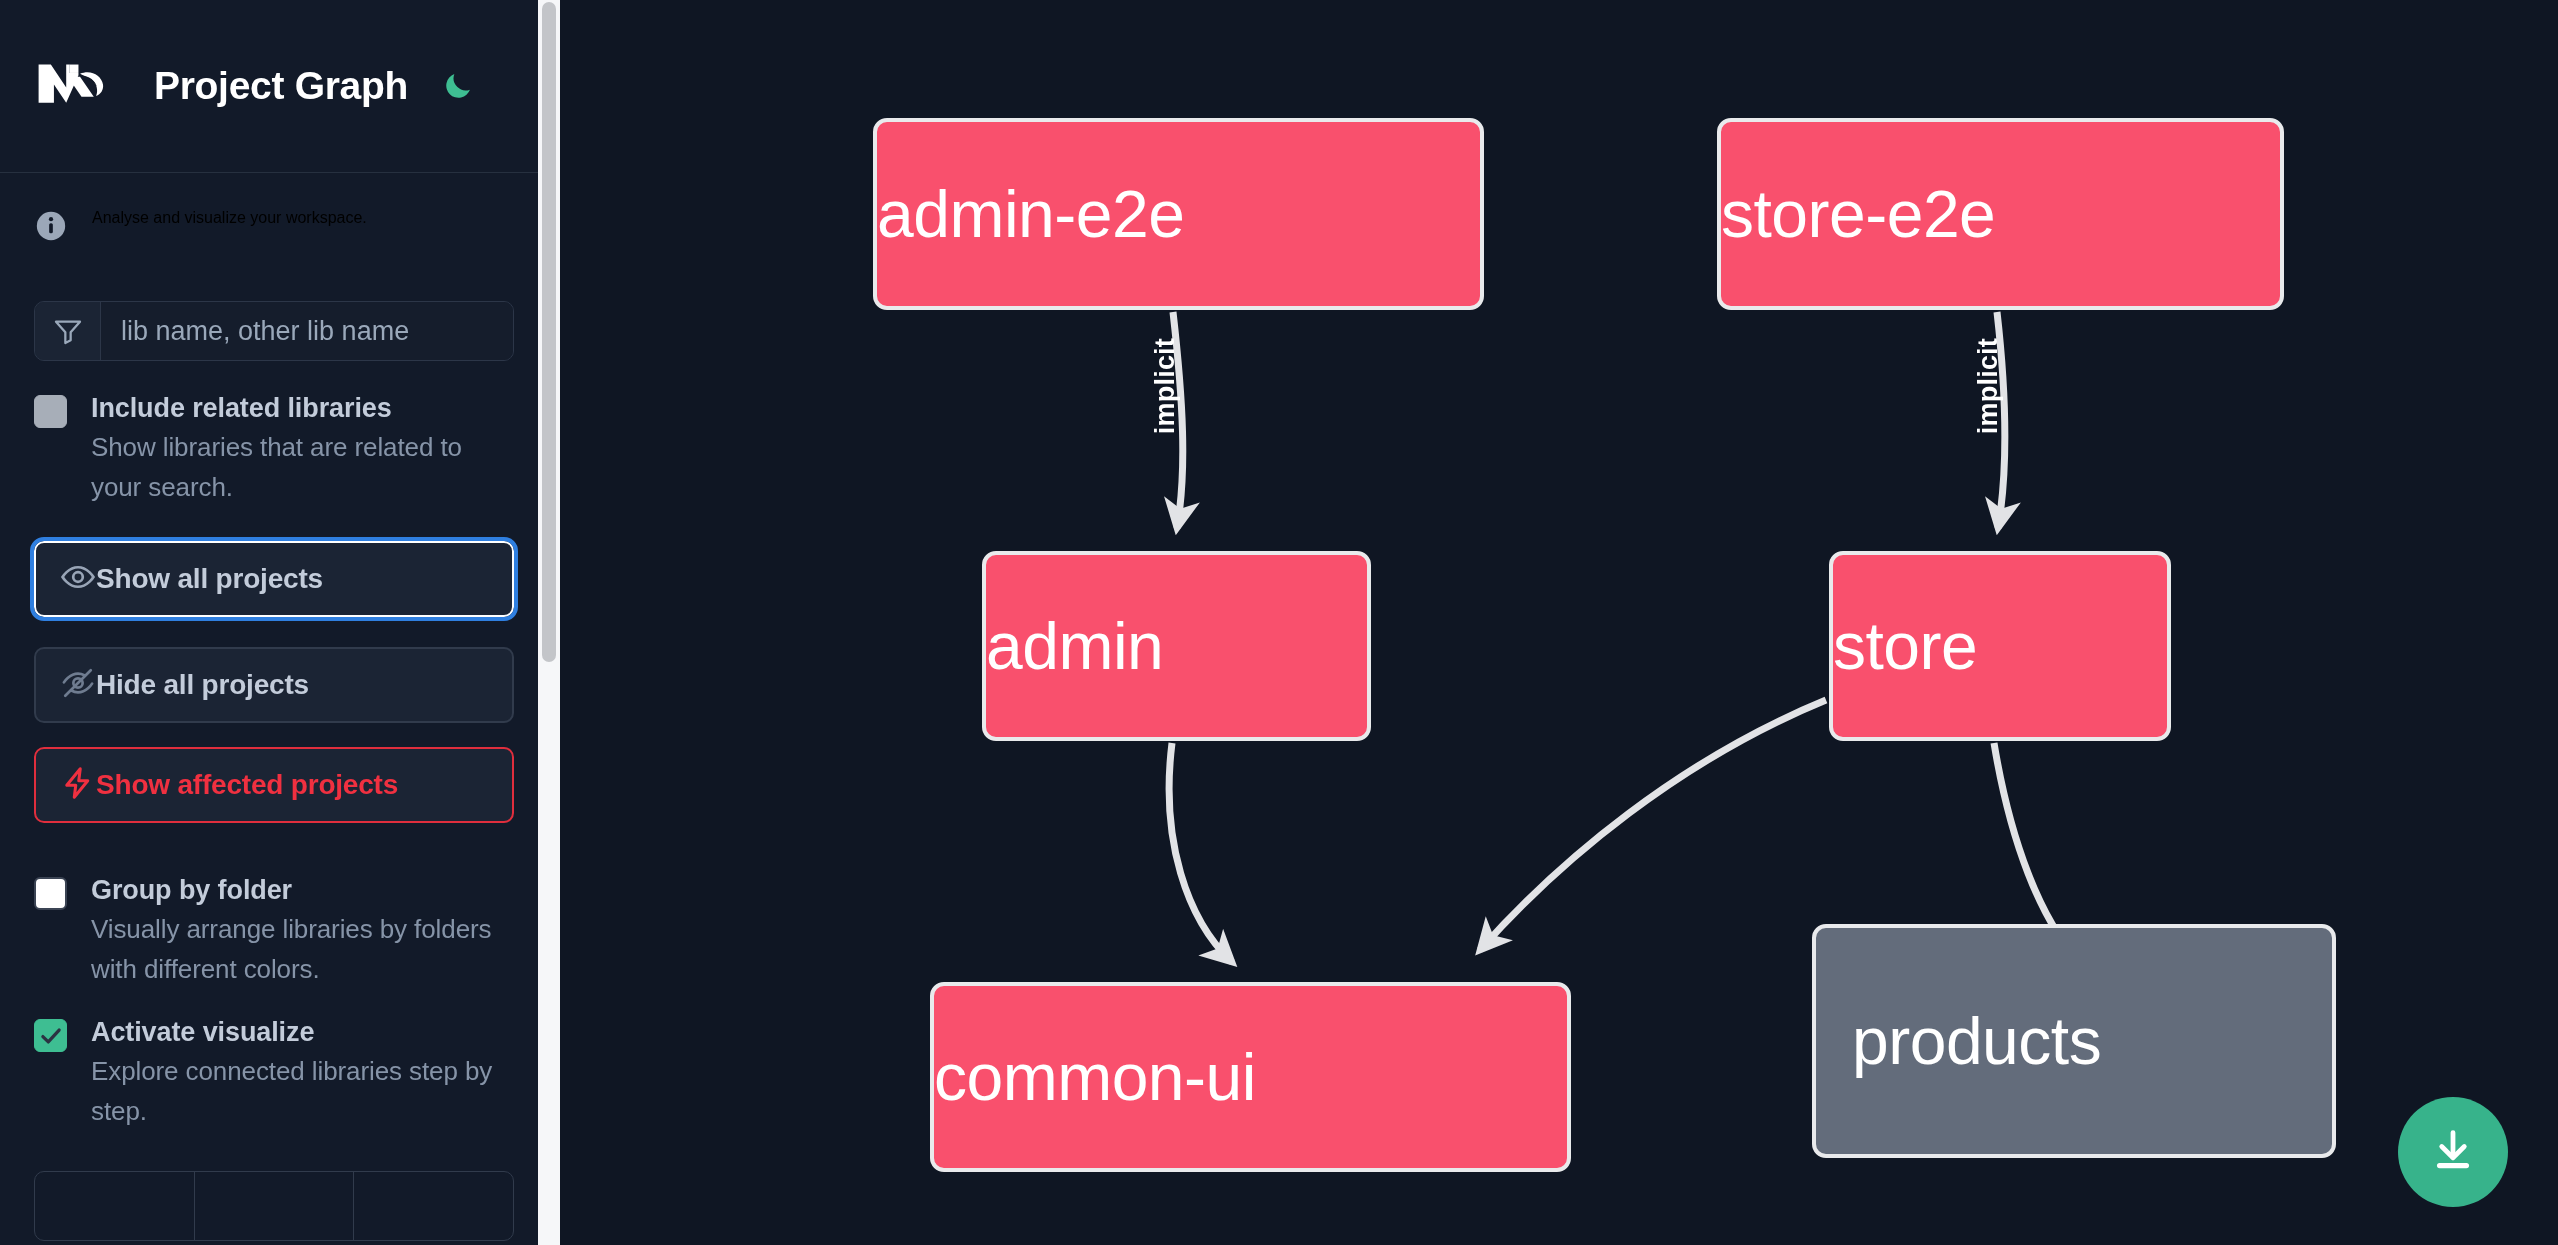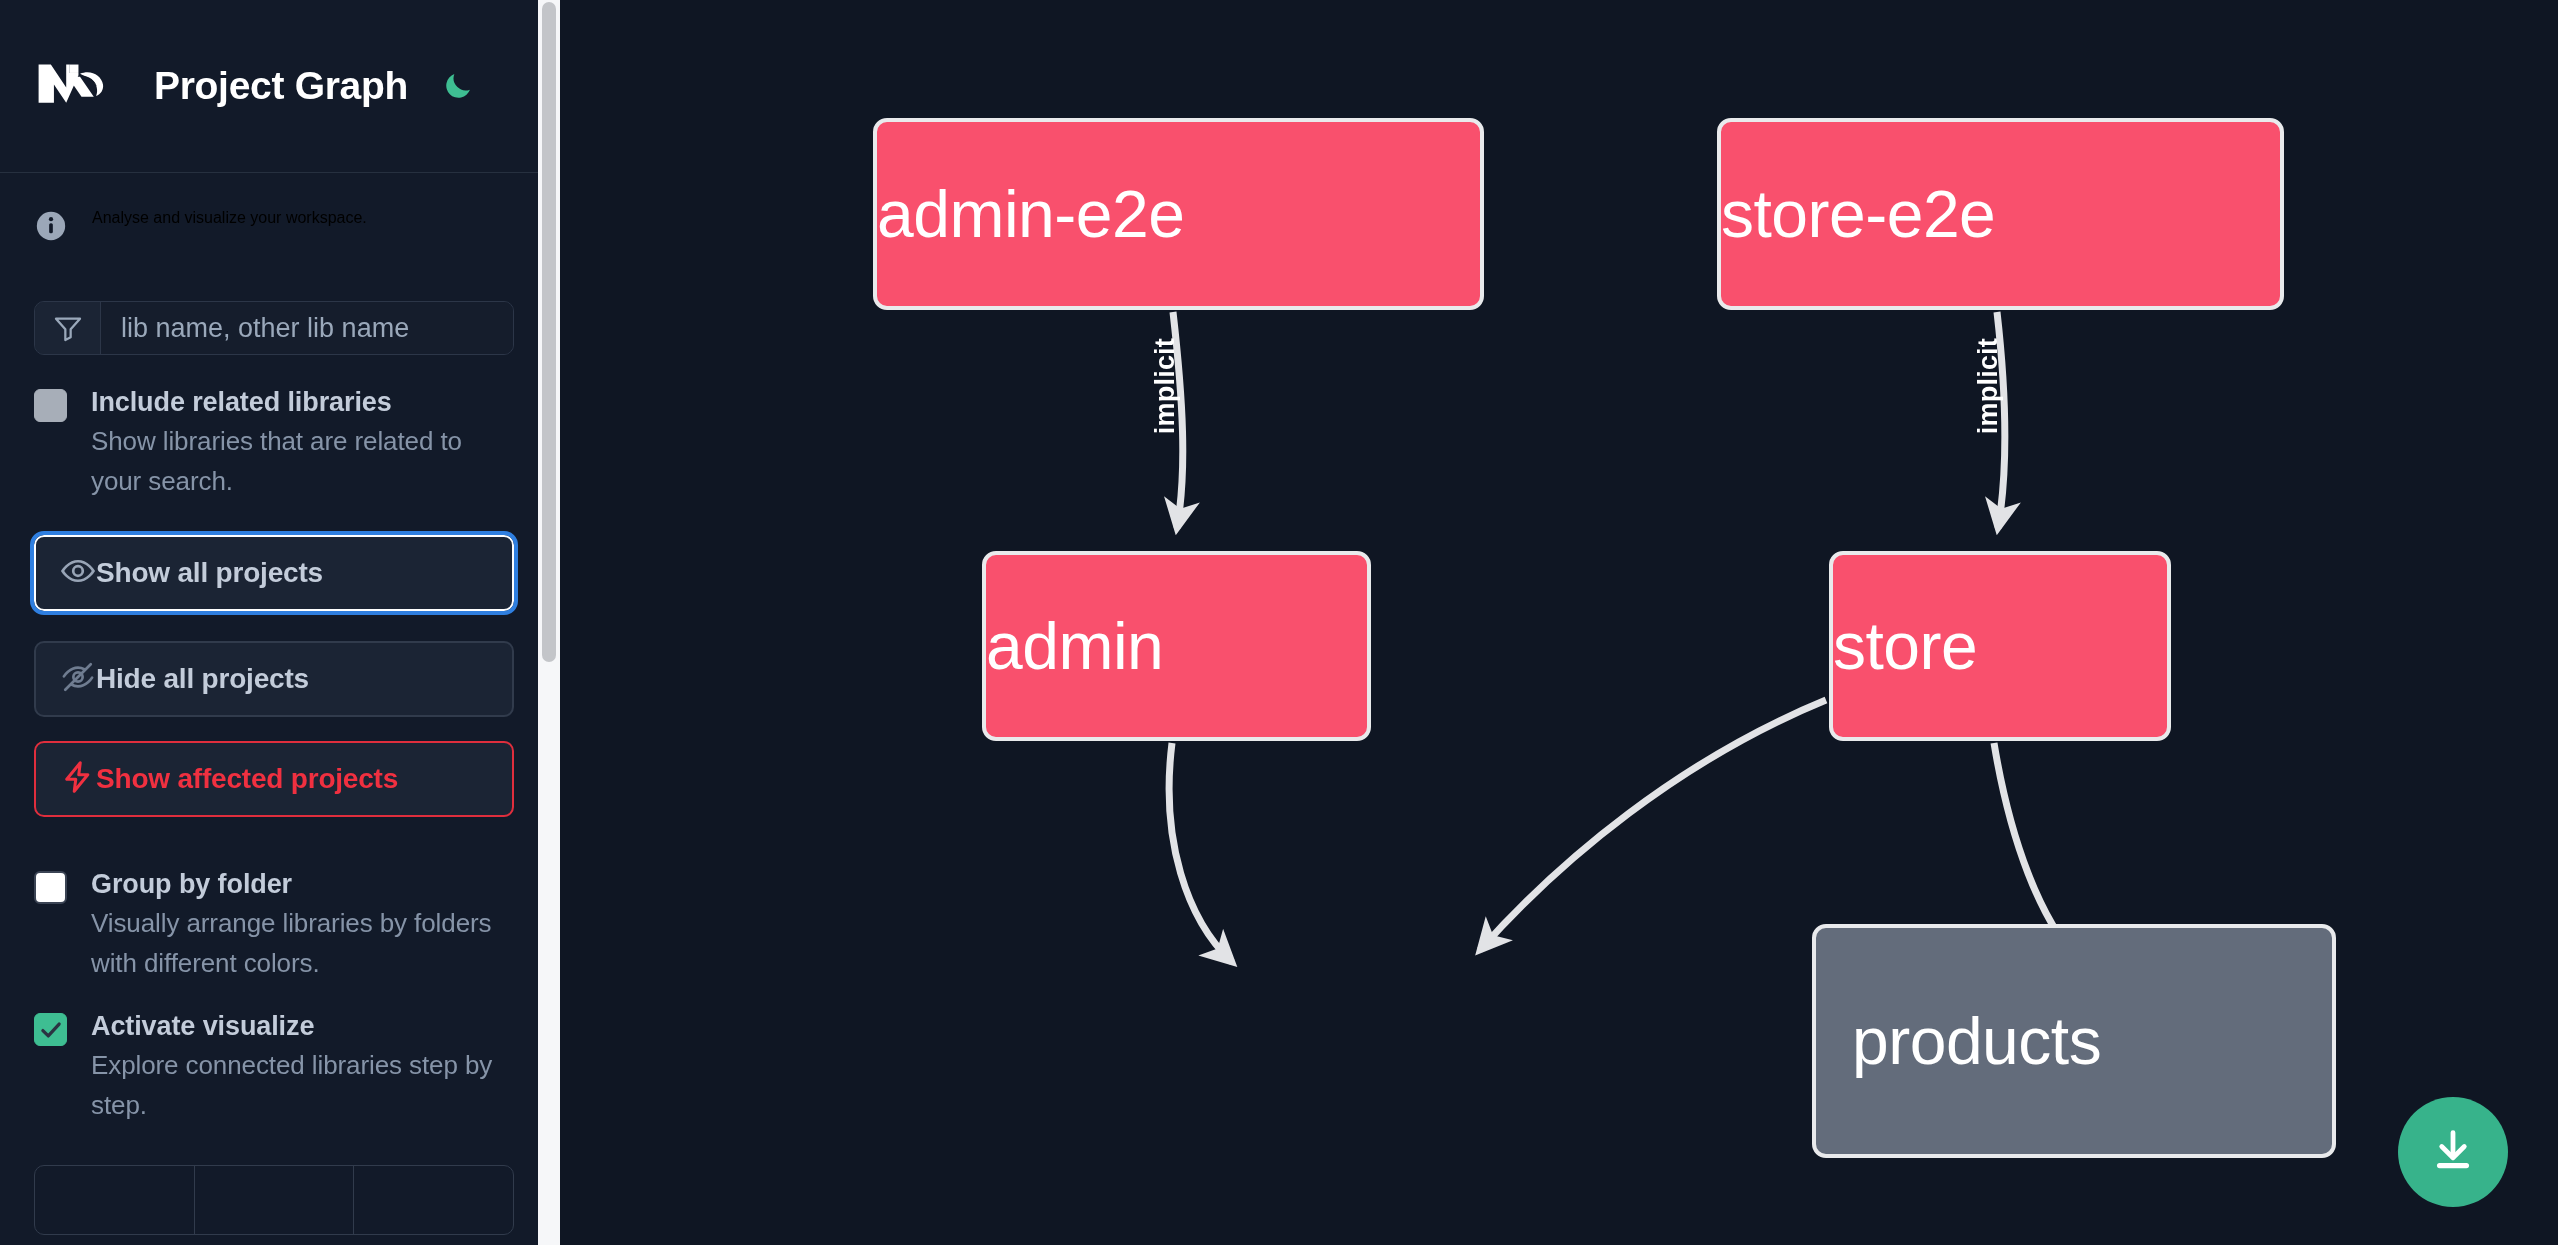--- a/index.html
+++ b/index.html
@@ -48,21 +48,21 @@
 
   .sb-info {
     display: flex; gap: 24px;
     padding: 36px 34px 30px 34px;
   }
   .info-icon { width: 34px; height: 34px; flex: 0 0 34px; }
 
   
   .search-wrap {
     margin: 28px 34px 0 34px;
-    height: 54px;
+    height: 60px;
     display: flex; align-items: stretch;
     background: #1B2434;
     border: 1px solid #2C3648;
     border-radius: 10px;
     overflow: hidden;
   }
   .search-icon-box {
     width: 66px;
     display: flex; align-items: center; justify-content: center;
     border-right: 1px solid #2C3648;
@@ -340,20 +340,23 @@
     </div>
     <div class="node pink" style="left:1157px; top:118px; width:567px; height:192px;">
       <span>store-e2e</span>
     </div>
     <div class="node pink" style="left:422px; top:551px; width:389px; height:190px;">
       <span>admin</span>
     </div>
     <div class="node pink" style="left:1269px; top:551px; width:342px; height:190px;">
       <span>store</span>
     </div>
+    <div class="node pink" style="left:370px; top:982px; width:641px; height:190px;">
+      <span>common-ui</span>
+    </div>
     <div class="node grey" style="left:1252px; top:924px; width:524px; height:234px;padding-left:36px;">
       <span>products</span>
     </div>
 
     <div class="edge-label" style="left:590px; top:338px;">
       <span>implicit</span>
     </div>
     <div class="edge-label" style="left:1413px; top:338px;">
       <span>implicit</span>
     </div>

